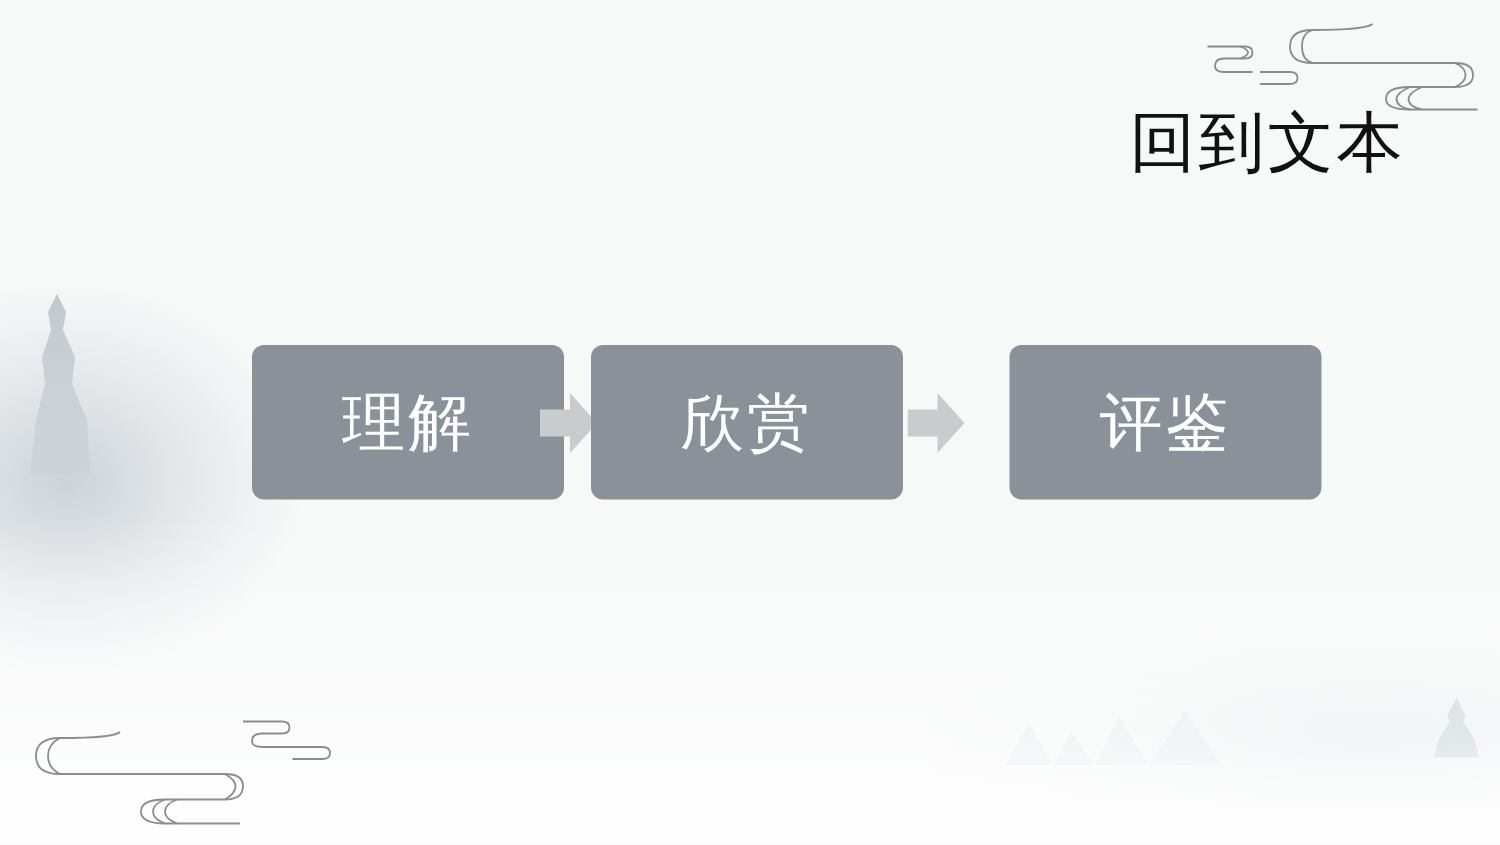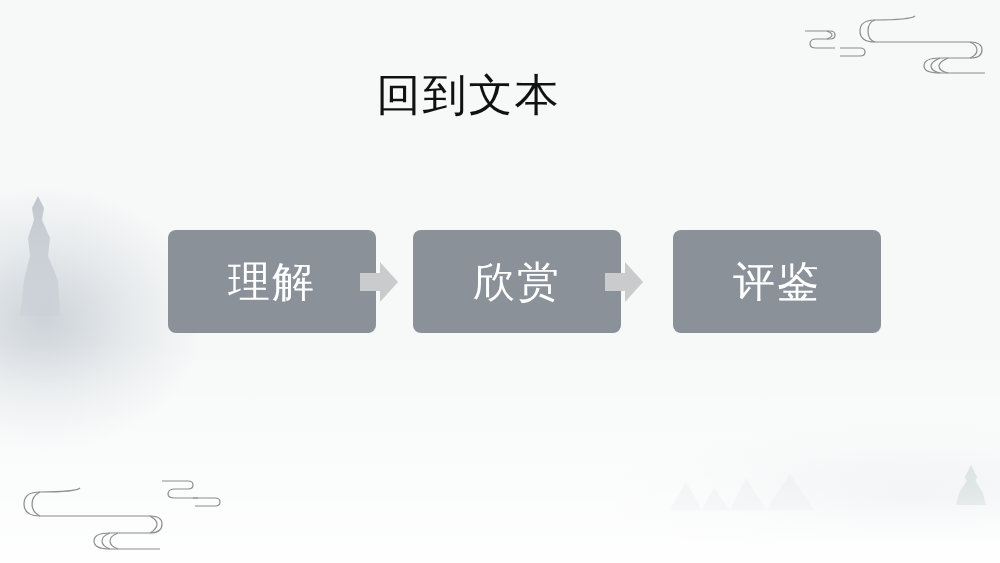--- a/index.html
+++ b/index.html
@@ -31,21 +31,21 @@
       background: rgba(120,150,150,0.45);
       clip-path: polygon(50% 0, 70% 30%, 65% 40%, 90% 70%, 100% 100%, 0 100%, 10% 70%, 35% 40%, 30% 30%);
     }
     .trees-mid {
       position: absolute; left: 670px; top: 470px; width: 200px; height: 40px;
       background: rgba(200,210,215,0.4);
       clip-path: polygon(0 100%, 8% 30%, 16% 100%, 22% 45%, 30% 100%, 38% 20%, 48% 100%, 60% 10%, 72% 100%, 100% 100%);
     }
     .cloud { position: absolute; }
     .title {
-      position: absolute; left: 0; width: 937px; top: 66px; text-align: center;
+      position: absolute; left: 0; width: 937px; top: 66px; text-align: right;
       font-size: 44px; color: #111; letter-spacing: 2px;
     }
     .step {
       position: absolute; top: 230px; width: 208px; height: 103px;
       background: #8a9199; border-radius: 8px;
       display: flex; align-items: center; justify-content: center;
       color: #fff; font-size: 42px; letter-spacing: 2px;
     }
     .arrow { position: absolute; top: 262px; width: 38px; height: 40px; }
   </style>
@@ -89,21 +89,21 @@
 <div class="title">回到文本</div>
 
 <div class="step" style="left:168px">
   <span>理解</span>
 </div>
 
 <svg class="arrow" style="left:360px" viewBox="0 0 38 40">
   <polygon points="0,11 20,11 20,0 38,20 20,40 20,29 0,29" fill="#c9cbcd"></polygon>
 </svg>
 
-<div class="step" style="left:413px">
+<div class="step" style="left:394px">
   <span>欣赏</span>
 </div>
 
 <svg class="arrow" style="left:605px" viewBox="0 0 38 40">
   <polygon points="0,11 20,11 20,0 38,20 20,40 20,29 0,29" fill="#c9cbcd"></polygon>
 </svg>
 
 <div class="step" style="left:673px">
   <span>评鉴</span>
 </div>

